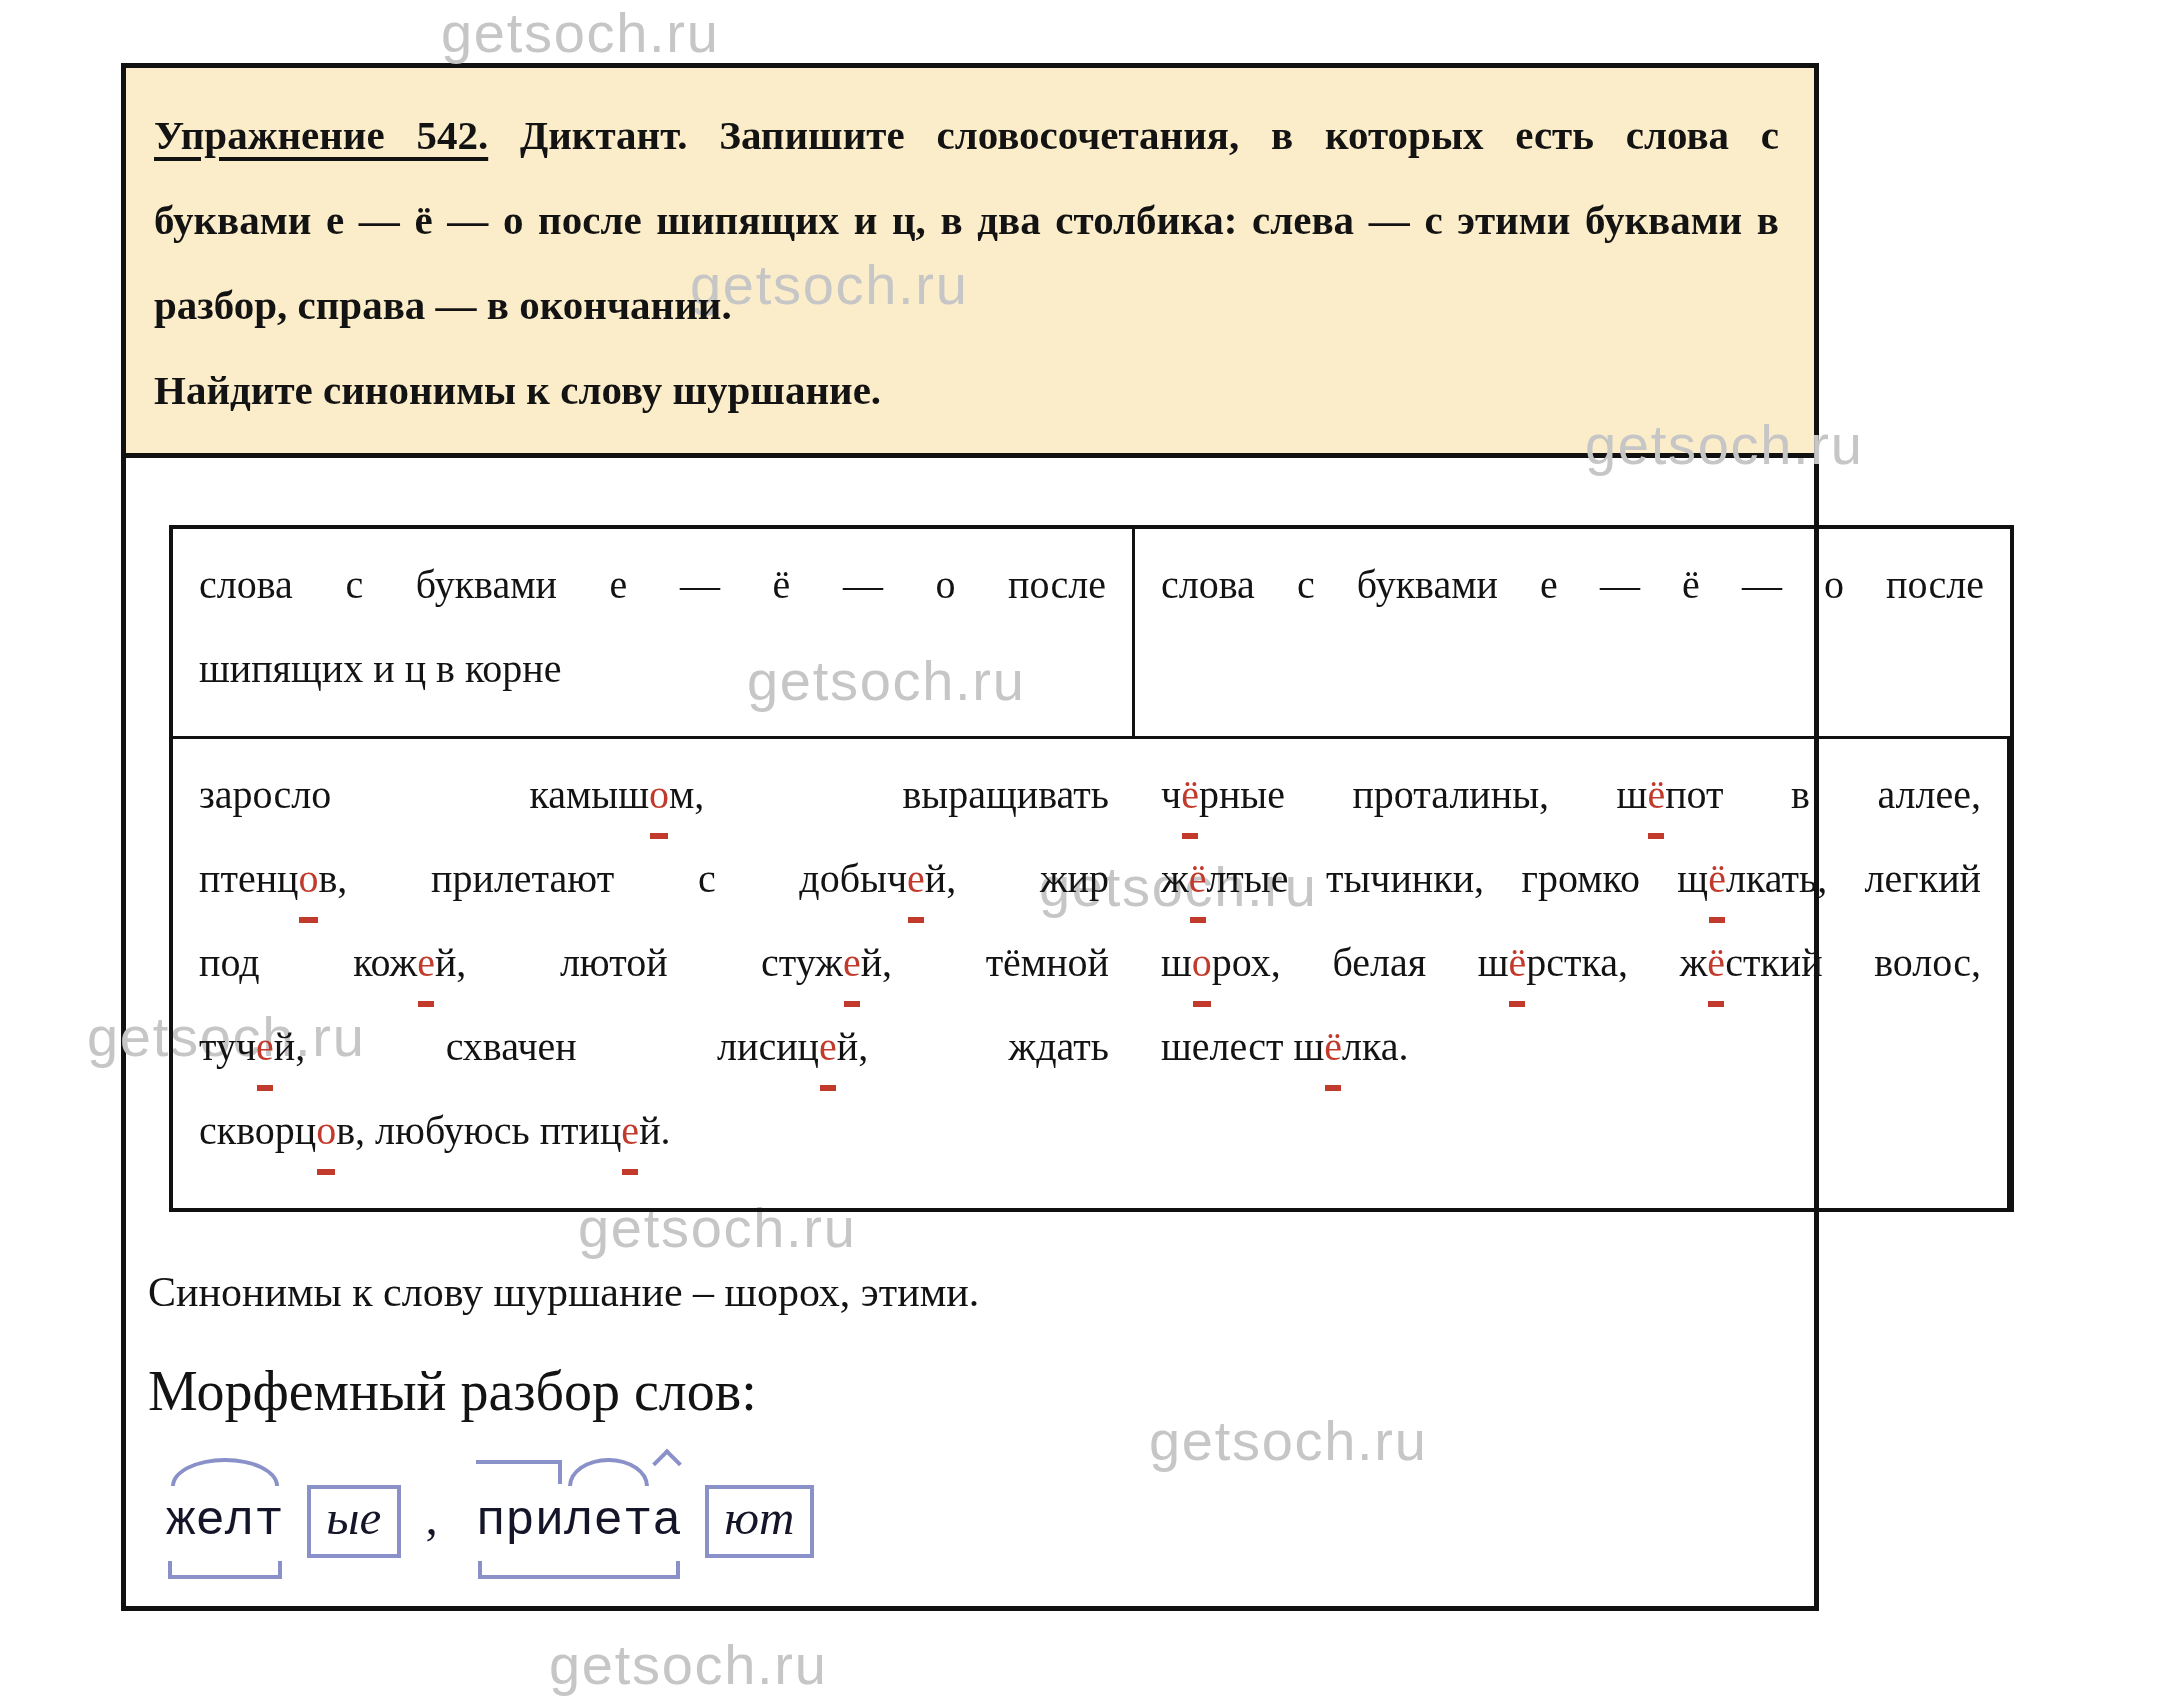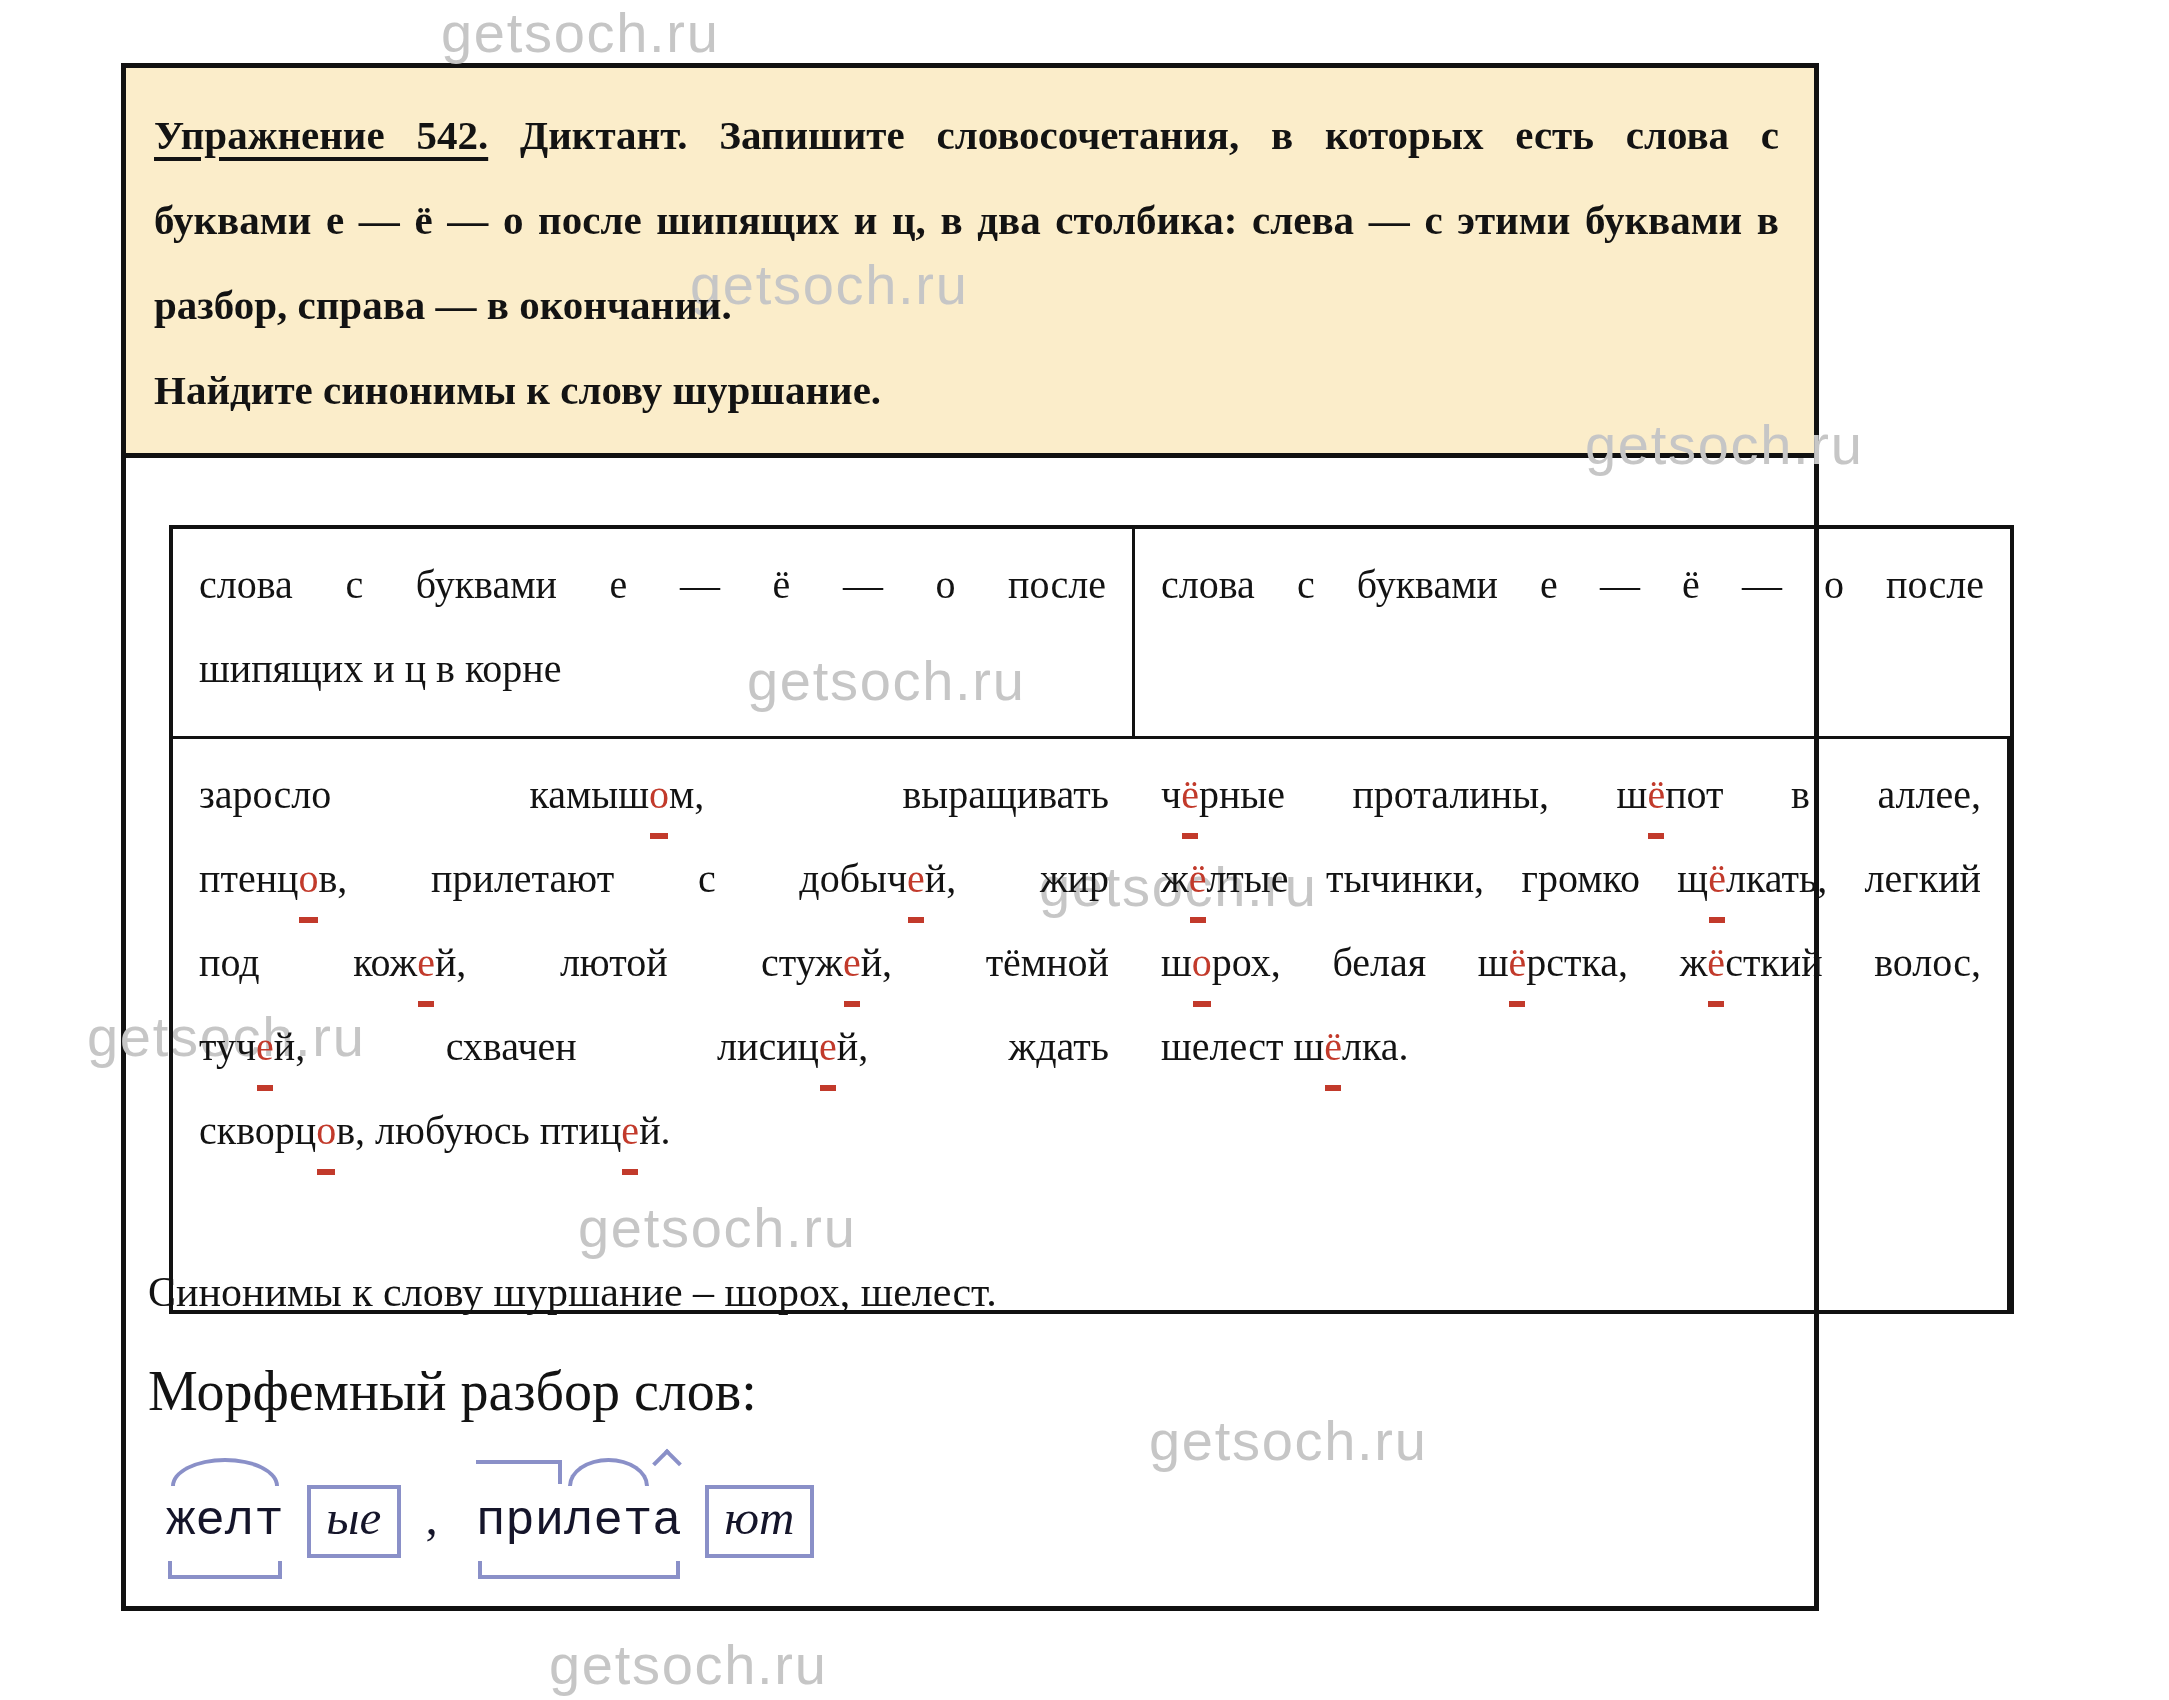--- a/index.html
+++ b/index.html
@@ -32,21 +32,21 @@
   }
   .taskbox .tline, .taskbox .ex-line{position:relative;z-index:2;}
   .ex-title{text-decoration:underline;text-decoration-thickness:3.5px;text-underline-offset:7.9px;}
 
   
   .tline{margin:0;position:relative;z-index:2;}
   .just{text-align:justify;text-align-last:justify;}
 
   
   .tbl{
-    position:absolute;left:169px;top:525px;width:1845px;height:789px;
+    position:absolute;left:169px;top:525px;width:1845px;height:687px;
     border:4.4px solid var(--ink);box-sizing:border-box;z-index:2;
     display:grid;grid-template-columns:962px 1fr;grid-template-rows:210px 1fr;
     background:transparent;color:var(--text);
   }
   .cell{padding:14px 26px;font-size:40px;line-height:84px;box-sizing:border-box;overflow:hidden;}
   .c-left{border-right:3.5px solid var(--ink);}
   .c-head{border-bottom:3.5px solid var(--ink);}
 
   
   .red{color:var(--red);display:inline-block;position:relative;}
@@ -121,21 +121,21 @@
         <div class="tline">скворц<span class="red">о</span>в, любуюсь птиц<span class="red">е</span>й.</div>
       </div>
     <div class="cell c-left">
         <div class="tline just">ч<span class="red">ё</span>рные проталины, ш<span class="red">ё</span>пот в аллее,</div>
         <div class="tline just">ж<span class="red">ё</span>лтые тычинки, громко щ<span class="red">ё</span>лкать, легкий</div>
         <div class="tline just">ш<span class="red">о</span>рох, белая ш<span class="red">ё</span>рстка, ж<span class="red">ё</span>сткий волос,</div>
         <div class="tline">шелест ш<span class="red">ё</span>лка.</div>
       </div>
   </div>
 
-  <div class="syn">Синонимы к слову шуршание – шорох, шелест.</div>
+  <div class="syn">Синонимы к слову шуршание – шорох, этими.</div>
 
   <div class="morphhead">Морфемный разбор слов:</div>
 
   <div class="morph-row">
 
     <span class="mword">
       <span class="stem">
         <span class="seg">
           <i class="mark arc"></i>
           <span>желт</span>

